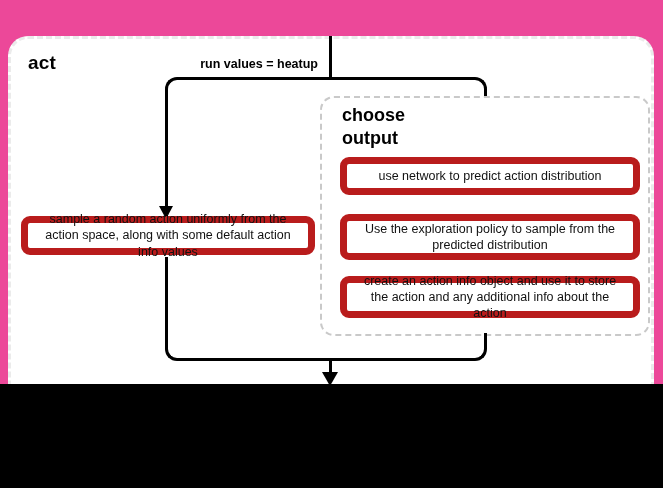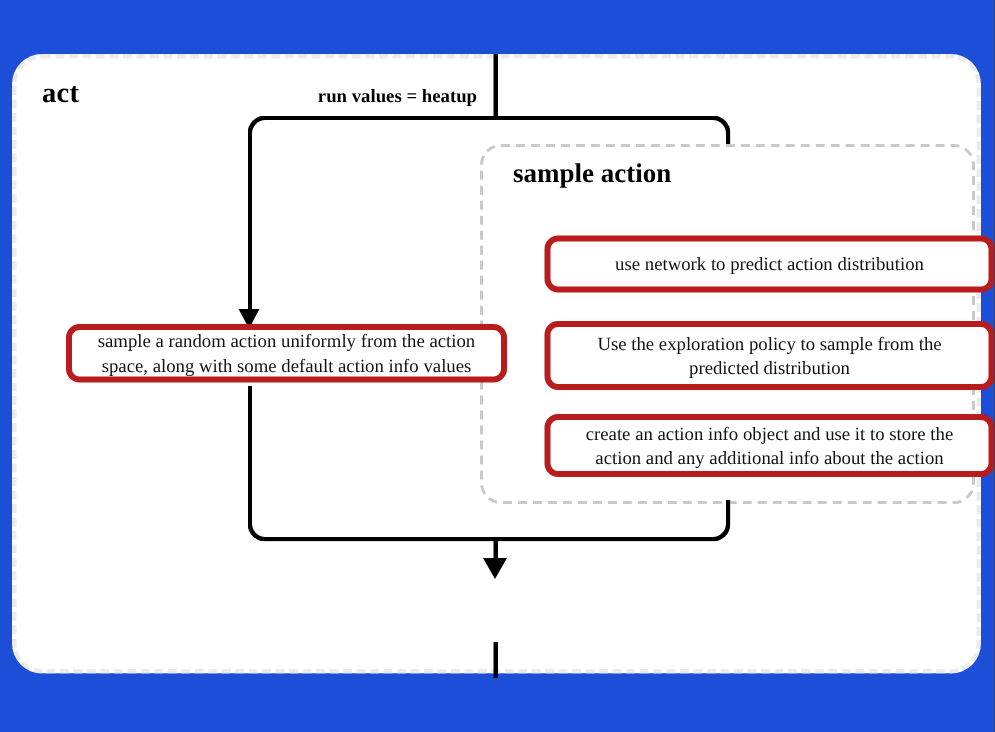--- a/index.html
+++ b/index.html
@@ -1,18 +1,18 @@
 <!DOCTYPE html>
 <html><head>
 <meta charset="utf-8">
 <style>
   html,body{margin:0;padding:0;background:#000;}
   .canvas{
-    position:relative;width:663px;height:488px;background:#1d4ed8;overflow:hidden;
-    font-family:Liberation Serif, serif;color:#000;
+    position:relative;width:663px;height:384px;background:#ec4899;overflow:hidden;
+    font-family:Liberation Sans, sans-serif;color:#000;
   }
   .panel{
     position:absolute;left:8px;top:36px;width:646px;height:413px;box-sizing:border-box;
     background:#fff;border:3px dashed #ebebeb;border-radius:20px;
   }
   .act-title{
     position:absolute;left:28px;top:52px;font-size:19px;font-weight:bold;letter-spacing:.2px;
   }
   .group-box{
     position:absolute;left:320px;top:96px;width:330px;height:240px;box-sizing:border-box;
@@ -22,23 +22,23 @@
     position:absolute;left:342px;top:104px;width:110px;
     font-size:18px;font-weight:bold;line-height:1.25;
   }
   .edge-label{
     position:absolute;top:57px;font-size:12.5px;font-weight:bold;white-space:nowrap;
   }
   .lbl-heatup{left:150px;width:168px;text-align:right;}
   .lbl-training{left:356px;text-align:left;}
   .gbox{
     position:absolute;box-sizing:border-box;background:#fff;
-    border:4px solid #b91c1c;border-radius:9px;
+    border:7px solid #b91c1c;border-radius:9px;
     display:flex;align-items:center;justify-content:center;text-align:center;
-    font-size:12.5px;line-height:1.3;color:#111;padding:3px 9px;margin-left:23px;
+    font-size:12.5px;line-height:1.3;color:#111;padding:3px 9px;
   }
   .nowrap{white-space:nowrap;}
   .ln{position:absolute;background:#000;}
   .elbow{position:absolute;box-sizing:border-box;}
   .el-heatup{left:165px;top:77px;width:165px;height:140px;
     border-top:3px solid #000;border-left:3px solid #000;border-top-left-radius:12px;}
   .el-training{left:330px;top:77px;width:157px;height:78px;
     border-top:3px solid #000;border-right:3px solid #000;border-top-right-radius:12px;}
   .el-sample-out{left:165px;top:257px;width:165px;height:104px;
     border-left:3px solid #000;border-bottom:3px solid #000;border-bottom-left-radius:12px;}
@@ -61,21 +61,21 @@
 
   <div class="edge-label lbl-heatup">run values = heatup</div>
 
   <div class="elbow el-heatup"></div>
   <div class="arrow arrow-sm" style="left:159px;top:206px;"></div>
 
   <div class="elbow el-training"></div>
   <div class="arrow arrow-sm" style="left:478px;top:144px;"></div>
 
   <div class="group-box"></div>
-  <div class="group-title">sample action</div>
+  <div class="group-title">choose output</div>
 
   <div class="gbox" style="left:21px;top:216px;width:294px;height:39px;text-align:center;">sample a random action uniformly from the action space, along with some default action info values</div>
 
   <div class="gbox nowrap" style="left:340px;top:157px;width:300px;height:38px;">use network to predict action distribution</div>
 
   <div class="gbox" style="left:340px;top:276px;width:300px;height:42px;">create an action info object and use it to store the action and any additional info about the action</div>
 
   <div class="gbox" style="left:340px;top:214px;width:300px;height:46px;">Use the exploration policy to sample from the predicted distribution</div>
 
   <div class="elbow el-sample-out"></div>

